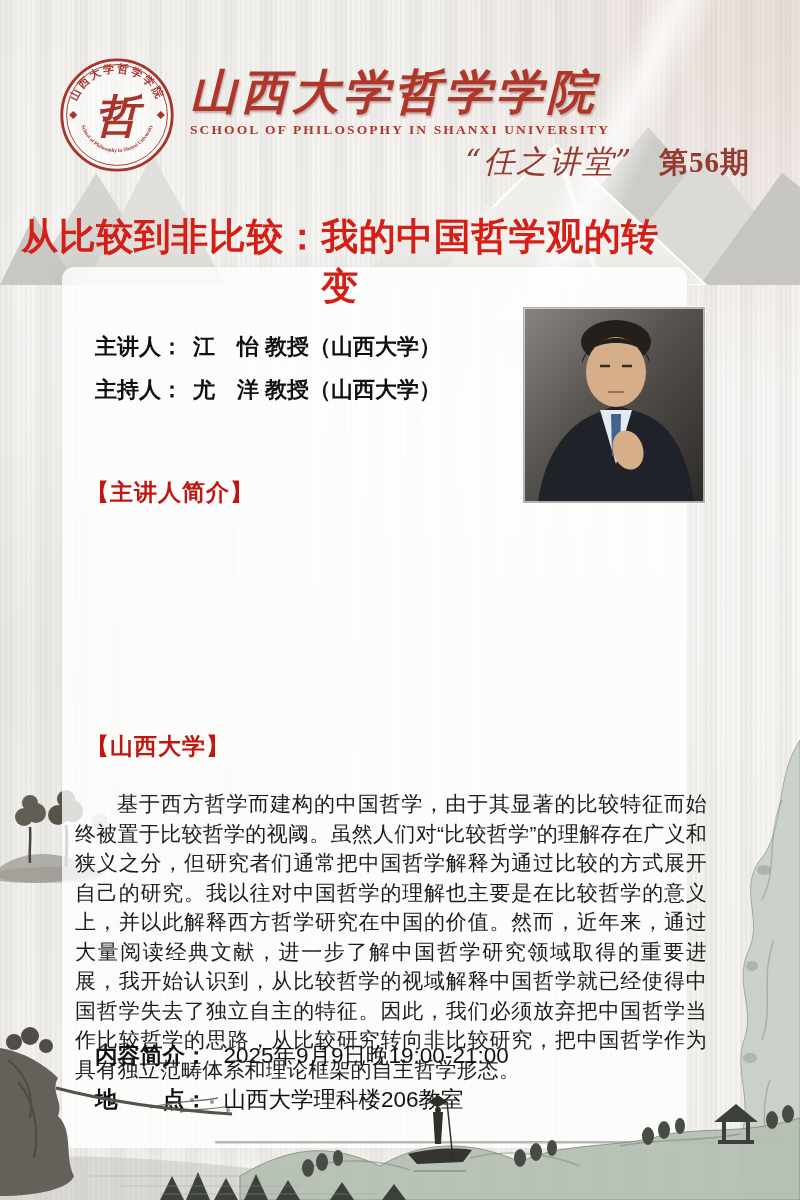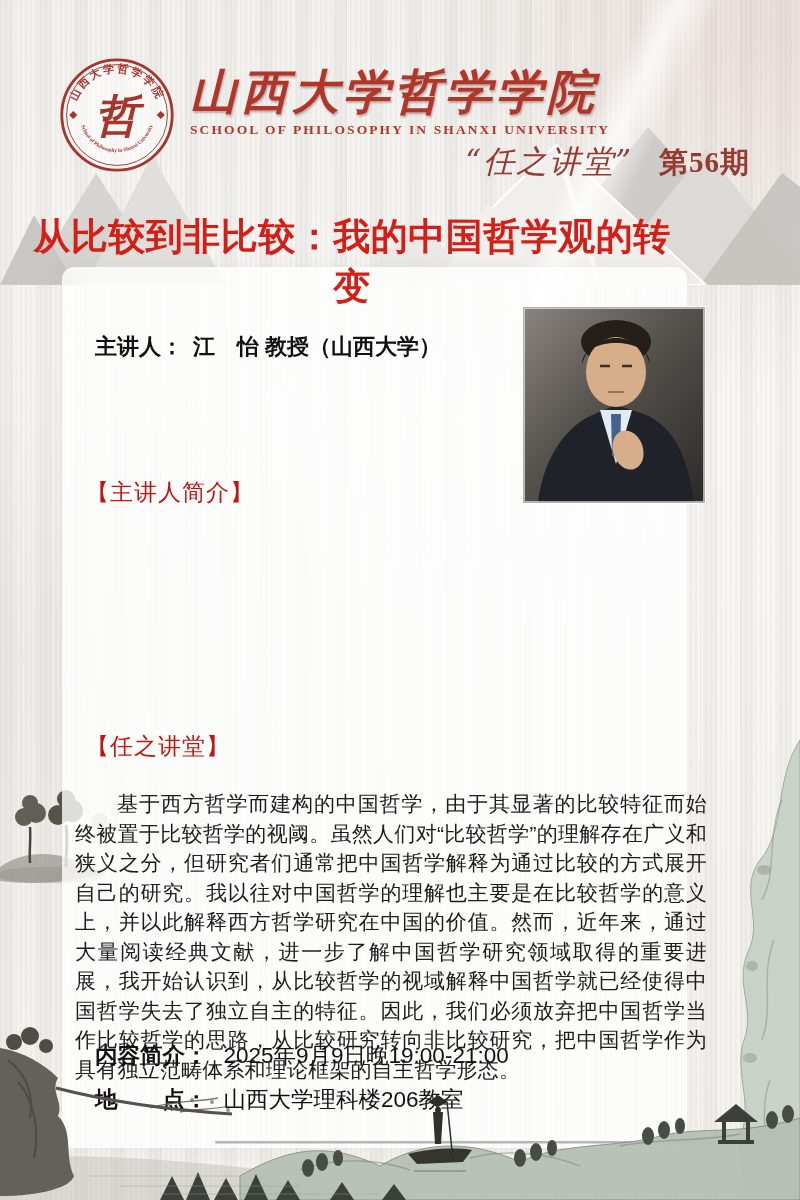--- a/index.html
+++ b/index.html
@@ -24,33 +24,33 @@
   .school-zh{font-family:"DejaVu Serif","Liberation Serif",serif;
     font-size:47px;line-height:52px;font-weight:bold;font-style:italic;
     color:#b0362a;letter-spacing:4px;text-shadow:1px 2px 2px rgba(80,20,15,.30);}
   .school-en{margin-top:4px;font-family:"Liberation Serif","DejaVu Serif",serif;
     font-size:13.5px;font-weight:bold;letter-spacing:2.1px;color:#b0362a;}
   .series{position:absolute;top:141px;right:50px;z-index:6;color:#963a30;white-space:nowrap;}
   .series-name{font-family:"DejaVu Serif","Liberation Serif",serif;
     font-size:31px;font-weight:normal;font-style:italic;letter-spacing:2px;}
   .series-issue{font-family:"Liberation Serif","DejaVu Serif",serif;
     font-size:29px;font-weight:bold;margin-left:26px;font-style:normal;letter-spacing:1px;}
-  .lecture-title{position:absolute;left:16px;top:212px;width:672px;text-align:center;z-index:6;
+  .lecture-title{position:absolute;left:4px;top:212px;width:672px;text-align:center;z-index:6;
     font-family:"Liberation Serif","DejaVu Serif",serif;
     font-size:37px;font-weight:900;color:#d41e16;letter-spacing:0.5px;}
   
   .panel{position:absolute;left:62px;top:267px;width:625px;height:881px;z-index:3;
     background:rgba(255,255,255,.80);border-radius:12px;
     box-shadow:0 0 18px rgba(60,60,60,.06);}
   .speakers{position:absolute;left:33px;top:58px;font-size:22px;font-weight:bold;
     color:#111;line-height:43px;white-space:nowrap;}
   .speaker-row .person{margin-left:10px;}
   .photo{position:absolute;left:461px;top:40px;width:180px;height:194px;
     border:1px solid #b3b0ac;box-shadow:0 0 0 1px rgba(255,255,255,.8);}
-  .sec-heading{position:absolute;left:24px;font-size:23px;font-weight:normal;color:#c2150f;
+  .sec-heading{position:absolute;left:24px;font-size:23px;font-weight:bold;color:#c2150f;
     letter-spacing:1px;}
   .h-bio{top:210px;}
   .h-abs{top:464px;}
   .para{position:absolute;left:13px;width:632px;color:#1c1c1c;
     text-align:justify;text-indent:2em;letter-spacing:0.2px;}
   .p-bio{top:258px;font-size:21px;line-height:32.5px;}
   .p-abs{top:522px;font-size:21px;line-height:29.5px;}
   .schedule{position:absolute;left:33px;top:767px;font-size:22.5px;color:#111;line-height:44px;white-space:nowrap;}
   .sched-label{font-weight:bold;display:inline-block;width:4em;text-align:justify;text-align-last:justify;vertical-align:top;}
   .sched-colon{font-weight:bold;}
@@ -97,20 +97,23 @@
     <ellipse cx="60" cy="318" rx="7" ry="5" fill="#8f978b" opacity="0.45"></ellipse>
   </svg>
 
   <div class="crease"></div>
 
   <div class="panel">
 
     <div class="speakers">
       <div class="speaker-row">
         <span>主讲人：</span><span class="person">江　怡 教授（山西大学）</span>
+      </div>
+      <div class="speaker-row">
+        <span>主持人：</span><span class="person">尤　洋 教授（山西大学）</span>
       </div>
     </div>
 
     <div class="photo">
       <svg width="180" height="194" viewBox="0 0 180 194">
         <defs>
           <linearGradient id="pbg" x1="0" y1="0" x2="1" y2="1">
             <stop offset="0" stop-color="#8a8480"></stop>
               <stop offset="0.45" stop-color="#56524e"></stop>
               <stop offset="1" stop-color="#2c2a28"></stop>
@@ -126,21 +129,21 @@
         <path d="M76 58 L86 58 M98 58 L108 58" stroke="#3a2d22" stroke-width="2.5" fill="none"></path>
         <path d="M84 84 L100 84" stroke="#9c6f52" stroke-width="2" fill="none"></path>
         <path d="M128 194 L116 152 C122 140 136 142 142 152 L154 194 Z" fill="#20222a"></path>
         <ellipse cx="104" cy="142" rx="15" ry="20" fill="#d7ae8a" transform="rotate(-18 104 142)"></ellipse>
         <rect width="180" height="194" fill="none" stroke="#fdfdfd" stroke-width="2" opacity="0.6"></rect>
       </svg>
     </div>
 
     <div class="sec-heading h-bio">【主讲人简介】</div>
 
-    <div class="sec-heading h-abs">【任之讲堂】</div>
+    <div class="sec-heading h-abs">【山西大学】</div>
     <div class="para p-abs">基于西方哲学而建构的中国哲学，由于其显著的比较特征而始终被置于比较哲学的视阈。虽然人们对“比较哲学”的理解存在广义和狭义之分，但研究者们通常把中国哲学解释为通过比较的方式展开自己的研究。我以往对中国哲学的理解也主要是在比较哲学的意义上，并以此解释西方哲学研究在中国的价值。然而，近年来，通过大量阅读经典文献，进一步了解中国哲学研究领域取得的重要进展，我开始认识到，从比较哲学的视域解释中国哲学就已经使得中国哲学失去了独立自主的特征。因此，我们必须放弃把中国哲学当作比较哲学的思路，从比较研究转向非比较研究，把中国哲学作为具有独立范畴体系和理论框架的自主哲学形态。</div>
 
     <div class="schedule">
       <div>
         <span class="sched-label">内容简介</span><span class="sched-colon">：</span><span class="sched-value">2025年9月9日晚19:00-21:00</span>
       </div>
       <div>
         <span class="sched-label">地点</span><span class="sched-colon">：</span><span class="sched-value">山西大学理科楼206教室</span>
       </div>
     </div>

